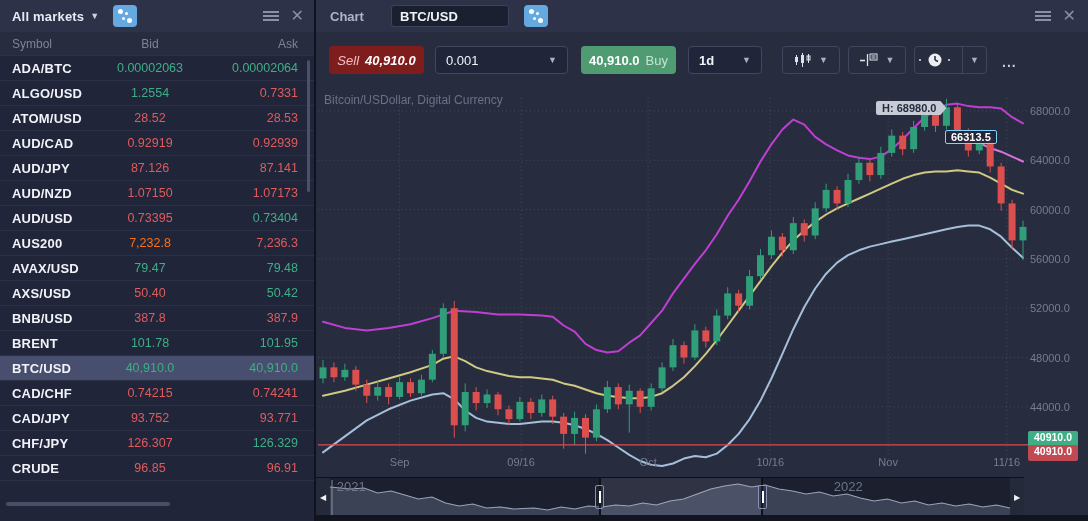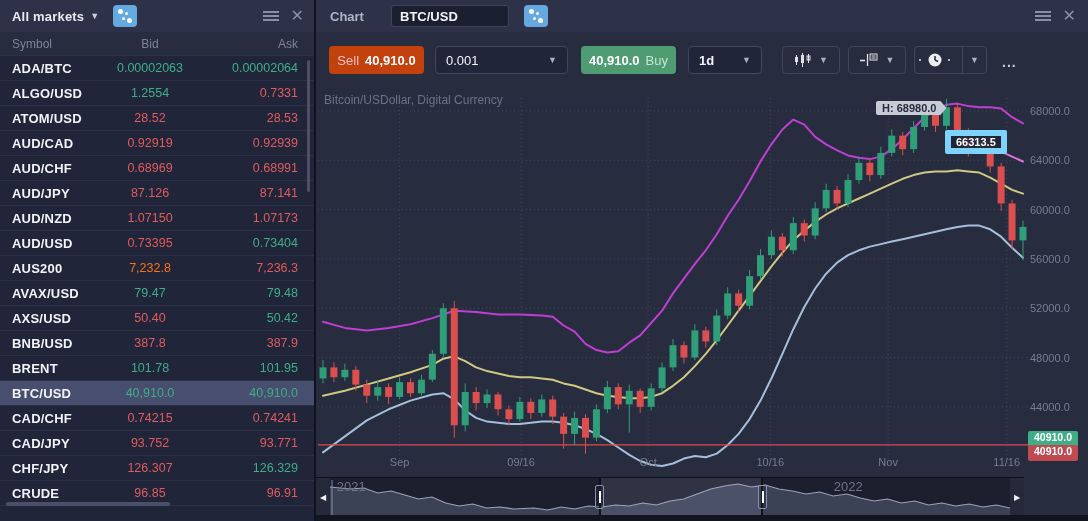--- a/index.html
+++ b/index.html
@@ -38,21 +38,21 @@
   
   #right-panel { position:absolute; left:316px; top:0; width:772px; height:521px; background:#272c3f; }
   .rp-header { position:absolute; left:0; top:0; width:772px; height:32px; background:#2d3248; display:flex; align-items:center; }
   .rp-title { color:#aeb4c6; font-size:13px; font-weight:bold; margin-left:14px; }
   .sym-input { position:absolute; left:75px; top:5px; width:118px; height:22px; background:#1b2030; border:1px solid #3d4459; border-radius:3px; color:#f2f3f8; font-size:13px; font-weight:bold; padding:0 8px; font-family:"Liberation Sans","DejaVu Sans",sans-serif; }
   .rp-header .sync-btn { position:absolute; left:208px; top:5px; margin-left:0; }
   .rp-header .win-icons { right:12px; }
 
   .rp-toolbar { position:absolute; left:0; top:32px; width:772px; height:56px; display:flex; align-items:center; }
   .tb-btn { height:28px; border-radius:4px; display:flex; align-items:center; font-size:13px; cursor:pointer; }
-  .sell-btn { position:absolute; left:13px; width:95px; background:#c2410c; justify-content:center; gap:6px; }
+  .sell-btn { position:absolute; left:13px; width:95px; background:#7f1d1d; justify-content:center; gap:6px;font-style:italic; }
   .sell-btn .lbl { color:#eec0c6; }
   .sell-btn .prc { color:#fff; font-weight:bold; }
   .buy-btn { position:absolute; left:265px; width:95px; background:#4f9c73; justify-content:center; gap:6px; }
   .buy-btn .lbl { color:#c6e4d4; }
   .buy-btn .prc { color:#fff; font-weight:bold; }
   .dd { background:#20253a; border:1px solid #40475f; color:#f2f3f8; position:absolute; justify-content:space-between; padding:0 10px; }
   .dd .arr { color:#aab0c2; font-size:9px; }
   .vol-dd { left:119px; width:133px; }
   .tf-dd { left:372px; width:74px; font-weight:bold; }
   .icon-btn { background:#272c3f; border:1px solid #40475f; position:absolute; justify-content:center; gap:8px; padding:0 8px; }
@@ -67,21 +67,21 @@
   
   #chart-wrap { position:absolute; left:0; top:88px; width:772px; height:389px; }
   #plot-svg { position:absolute; left:2px; top:0; }
   .watermark { position:absolute; left:8px; top:5px; color:#6a7187; font-size:12px; pointer-events:none; }
   .y-lab { position:absolute; left:714px; width:56px; color:#767d92; font-size:11px; }
   .x-lab { position:absolute; top:368px; transform:translateX(-50%); color:#767d92; font-size:11px; }
   .badge { position:absolute; left:712px; width:50px; height:16px; line-height:13px; text-align:center; color:#fff; font-size:10.5px; font-weight:bold; border-radius:2px; }
   .badge.bid { background:#3fae86; }
   .badge.ask { background:#c04a52; }
   .h-label { position:absolute; left:560px; top:13px; background:#c7cbd5; color:#272c3f; font-size:11px; font-weight:bold; padding:1px 10px 1px 6px; clip-path:polygon(0 0,calc(100% - 6px) 0,100% 50%,calc(100% - 6px) 100%,0 100%); border-radius:2px; }
-  .ann-label { position:absolute; left:629px; top:42px; background:rgba(32,37,55,.92); border:6px solid #7dd3fc; color:#fff; font-size:11px; font-weight:bold; padding:0 5px; border-radius:2px; }
+  .ann-label { position:absolute; left:629px; top:42px; background:rgba(32,37,55,.92); border:1px solid #7dd3fc; color:#fff; font-size:11px; font-weight:bold; padding:0 5px; border-radius:2px; }
 
   
   #nav { position:absolute; left:0; top:477px; width:708px; height:38px; background:#1c202e; border-top:1px solid #0e1119; }
   .nav-arrow { position:absolute; top:0; width:14px; height:38px; background:#252a3a; display:flex; align-items:center; justify-content:center; color:#f0f1f5; font-size:8px; cursor:pointer; }
   .nav-arrow.left { left:0; }
   .nav-arrow.right { left:694px; }
   #nav-svg { position:absolute; left:14px; top:0; }
   .nav-year { position:absolute; top:1px; color:#6d7489; font-size:13px; pointer-events:none; }
   .nav-window { position:absolute; top:0; height:38px; background:rgba(178,188,218,.13); border-left:2px solid #0e1119; border-right:2px solid #0e1119; cursor:grab; }
   .nav-handle { position:absolute; top:7px; width:9px; height:24px; border:1px solid #8591b5; border-radius:2px; background:rgba(30,34,48,.4); cursor:ew-resize; }
@@ -127,25 +127,20 @@
         </div>
         <div class="wl-row">
           <span class="wl-sym">ATOM/USD</span>
           <span class="wl-bid" style="color: rgb(224, 92, 92);">28.52</span>
           <span class="wl-ask" style="color: rgb(224, 92, 92);">28.53</span>
         </div>
         <div class="wl-row">
           <span class="wl-sym">AUD/CAD</span>
           <span class="wl-bid" style="color: rgb(224, 92, 92);">0.92919</span>
           <span class="wl-ask" style="color: rgb(224, 92, 92);">0.92939</span>
-        </div>
-        <div class="wl-row">
-          <span class="wl-sym">AUD/CHF</span>
-          <span class="wl-bid" style="color: rgb(224, 92, 92);">0.68969</span>
-          <span class="wl-ask" style="color: rgb(224, 92, 92);">0.68991</span>
         </div>
         <div class="wl-row">
           <span class="wl-sym">AUD/JPY</span>
           <span class="wl-bid" style="color: rgb(224, 92, 92);">87.126</span>
           <span class="wl-ask" style="color: rgb(224, 92, 92);">87.141</span>
         </div>
         <div class="wl-row">
           <span class="wl-sym">AUD/NZD</span>
           <span class="wl-bid" style="color: rgb(224, 92, 92);">1.07150</span>
           <span class="wl-ask" style="color: rgb(224, 92, 92);">1.07173</span>

